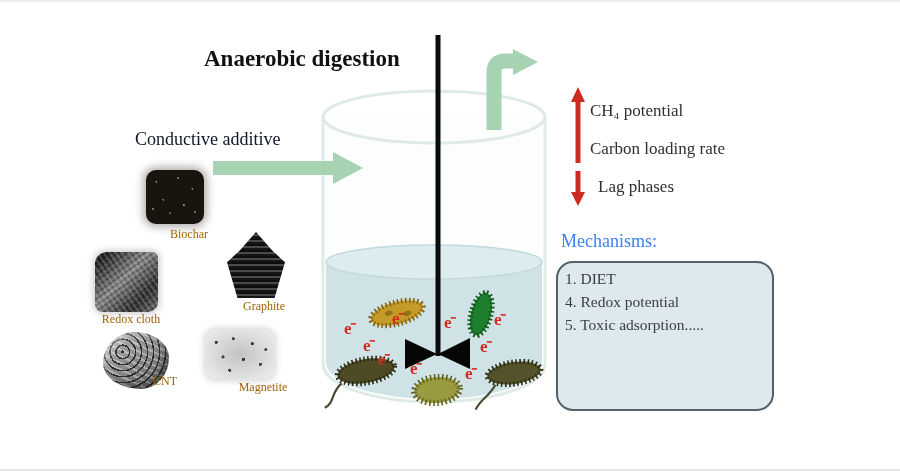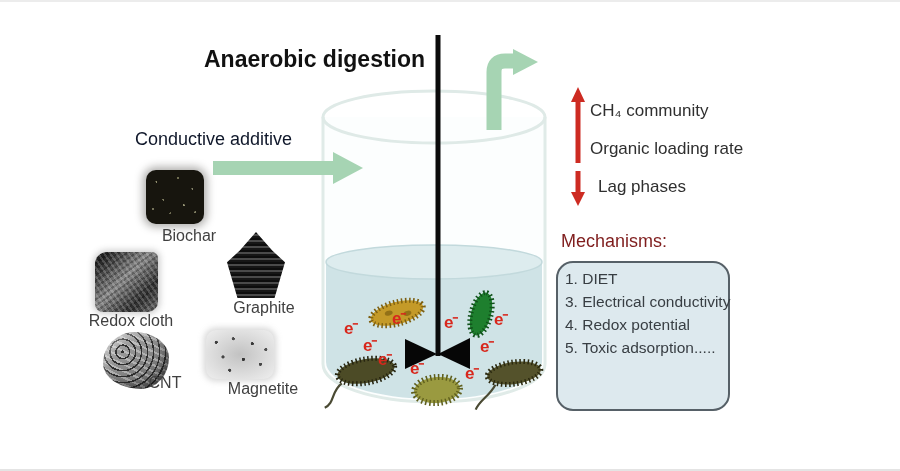--- a/index.html
+++ b/index.html
@@ -1,29 +1,29 @@
 <!DOCTYPE html>
 <html><head>
 <meta charset="utf-8">
 <style>
   html,body{margin:0;padding:0;background:#fff;}
   .stage{
     position:relative;width:900px;height:471px;background:#ffffff;overflow:hidden;
-    font-family:Liberation Sans, sans-serif;color:#2e2e2e;
+    font-family:Liberation Serif, serif;color:#2e2e2e;
     border-top:2px solid #ececec;border-bottom:2px solid #e4e4e4;box-sizing:border-box;
   }
   .gfx{position:absolute;left:0;top:0;z-index:1;}
   .txt{position:absolute;z-index:3;white-space:nowrap;}
   .title{left:204px;top:44px;font-size:23px;font-weight:bold;color:#111;}
   .cond-heading{left:135px;top:127px;font-size:18px;color:#0f172a;}
-  .add-label{font-size:16px;color:#404040;text-align:center;z-index:3;position:absolute;}
+  .add-label{font-size:12px;color:#a16207;text-align:center;z-index:3;position:absolute;}
   .effect-label{font-size:17px;color:#2f2f2f;}
-  .mech-heading{left:561px;top:229px;font-size:18px;color:#7f1d1d;}
+  .mech-heading{left:561px;top:229px;font-size:18px;color:#3b82f6;}
   .mech-box{
-    position:absolute;left:556px;top:259px;width:174px;height:150px;z-index:2;
+    position:absolute;left:556px;top:259px;width:218px;height:150px;z-index:2;
     background:#dde9ee;border:2px solid #566067;border-radius:17px;box-sizing:border-box;
     padding:4px 0 0 7px;
   }
   .mech-item{font-size:15.5px;line-height:23px;color:#383e43;white-space:nowrap;}
   .electron{
     position:absolute;z-index:4;font-size:17px;font-weight:bold;color:#d8271c;
     line-height:1;letter-spacing:-1px;
   }
   
   .add-img{position:absolute;z-index:2;}
@@ -161,25 +161,24 @@
   <span class="electron" style="left:392px;top:308px;">e⁻</span>
   <span class="electron" style="left:344px;top:318px;">e⁻</span>
   <span class="electron" style="left:363px;top:335px;">e⁻</span>
   <span class="electron" style="left:378px;top:349px;">e⁻</span>
   <span class="electron" style="left:444px;top:312px;">e⁻</span>
   <span class="electron" style="left:494px;top:309px;">e⁻</span>
   <span class="electron" style="left:480px;top:336px;">e⁻</span>
   <span class="electron" style="left:410px;top:358px;">e⁻</span>
   <span class="electron" style="left:465px;top:363px;">e⁻</span>
 
-  <div class="txt effect-label" style="left:590px;top:99px;">CH₄ community</div>
-  <div class="txt effect-label" style="left:590px;top:137px;">Organic loading rate</div>
+  <div class="txt effect-label" style="left:590px;top:99px;">CH₄ potential</div>
+  <div class="txt effect-label" style="left:590px;top:137px;">Carbon loading rate</div>
   <div class="txt effect-label" style="left:590px;top:175px;margin-left:8px;">Lag phases</div>
 
   <div class="txt mech-heading">Mechanisms:</div>
   <div class="mech-box">
     <div class="mech-item">1. DIET</div>
-    <div class="mech-item">3. Electrical conductivity</div>
     <div class="mech-item">4. Redox potential</div>
     <div class="mech-item">5. Toxic adsorption.....</div>
   </div>
 
 </div>
 
 </body></html>

